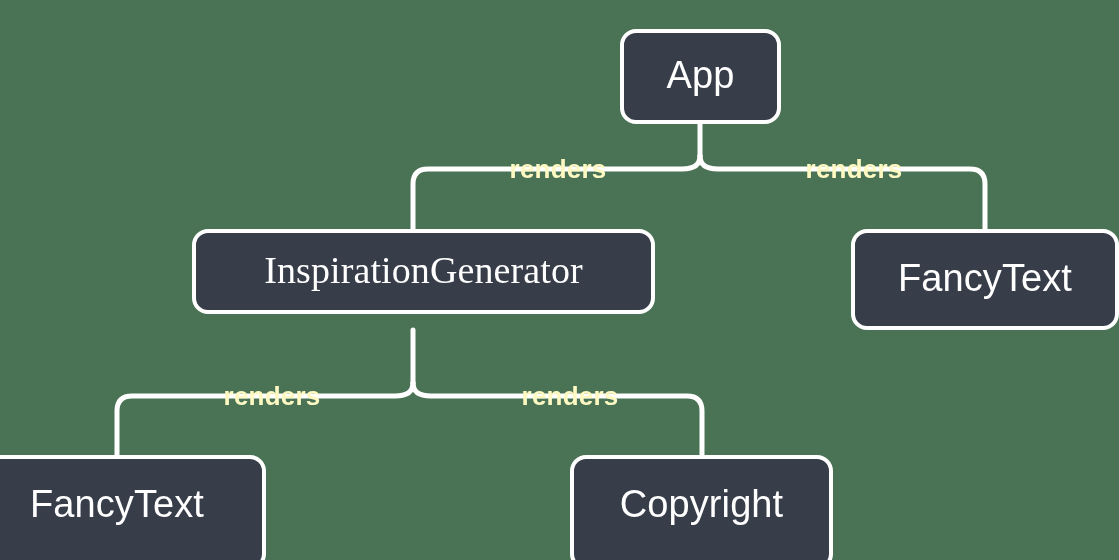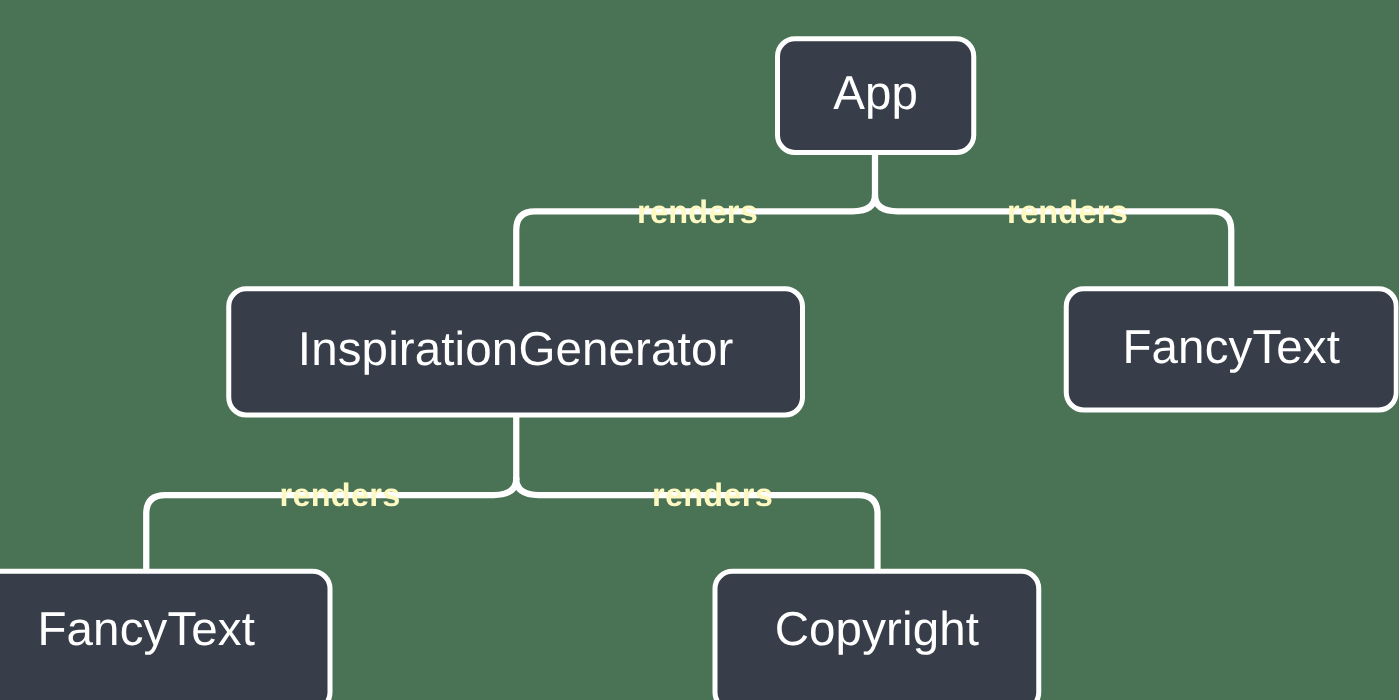--- a/index.html
+++ b/index.html
@@ -85,21 +85,21 @@
                L 687 396
                C 697 396, 702 401, 702 411
                L 702 455"></path>
     </g>
   </svg>
 
   <div class="node" style="left:620px; top:5px; width:161px; height:95px;margin-top:24px;">
     <span class="node-label">App</span>
   </div>
 
-  <div class="node" style="left:181px; top:229px; width:463px; height:105px;">
+  <div class="node" style="left:192px; top:229px; width:463px; height:85px;font-family:Liberation Serif, serif;">
     <span class="node-label">InspirationGenerator</span>
   </div>
 
   <div class="node" style="left:851px; top:229px; width:268px; height:101px;">
     <span class="node-label">FancyText</span>
   </div>
 
   <div class="node" style="left:-32px; top:455px; width:298px; height:115px;">
     <span class="node-label" style="padding-bottom:17px;">FancyText</span>
   </div>

